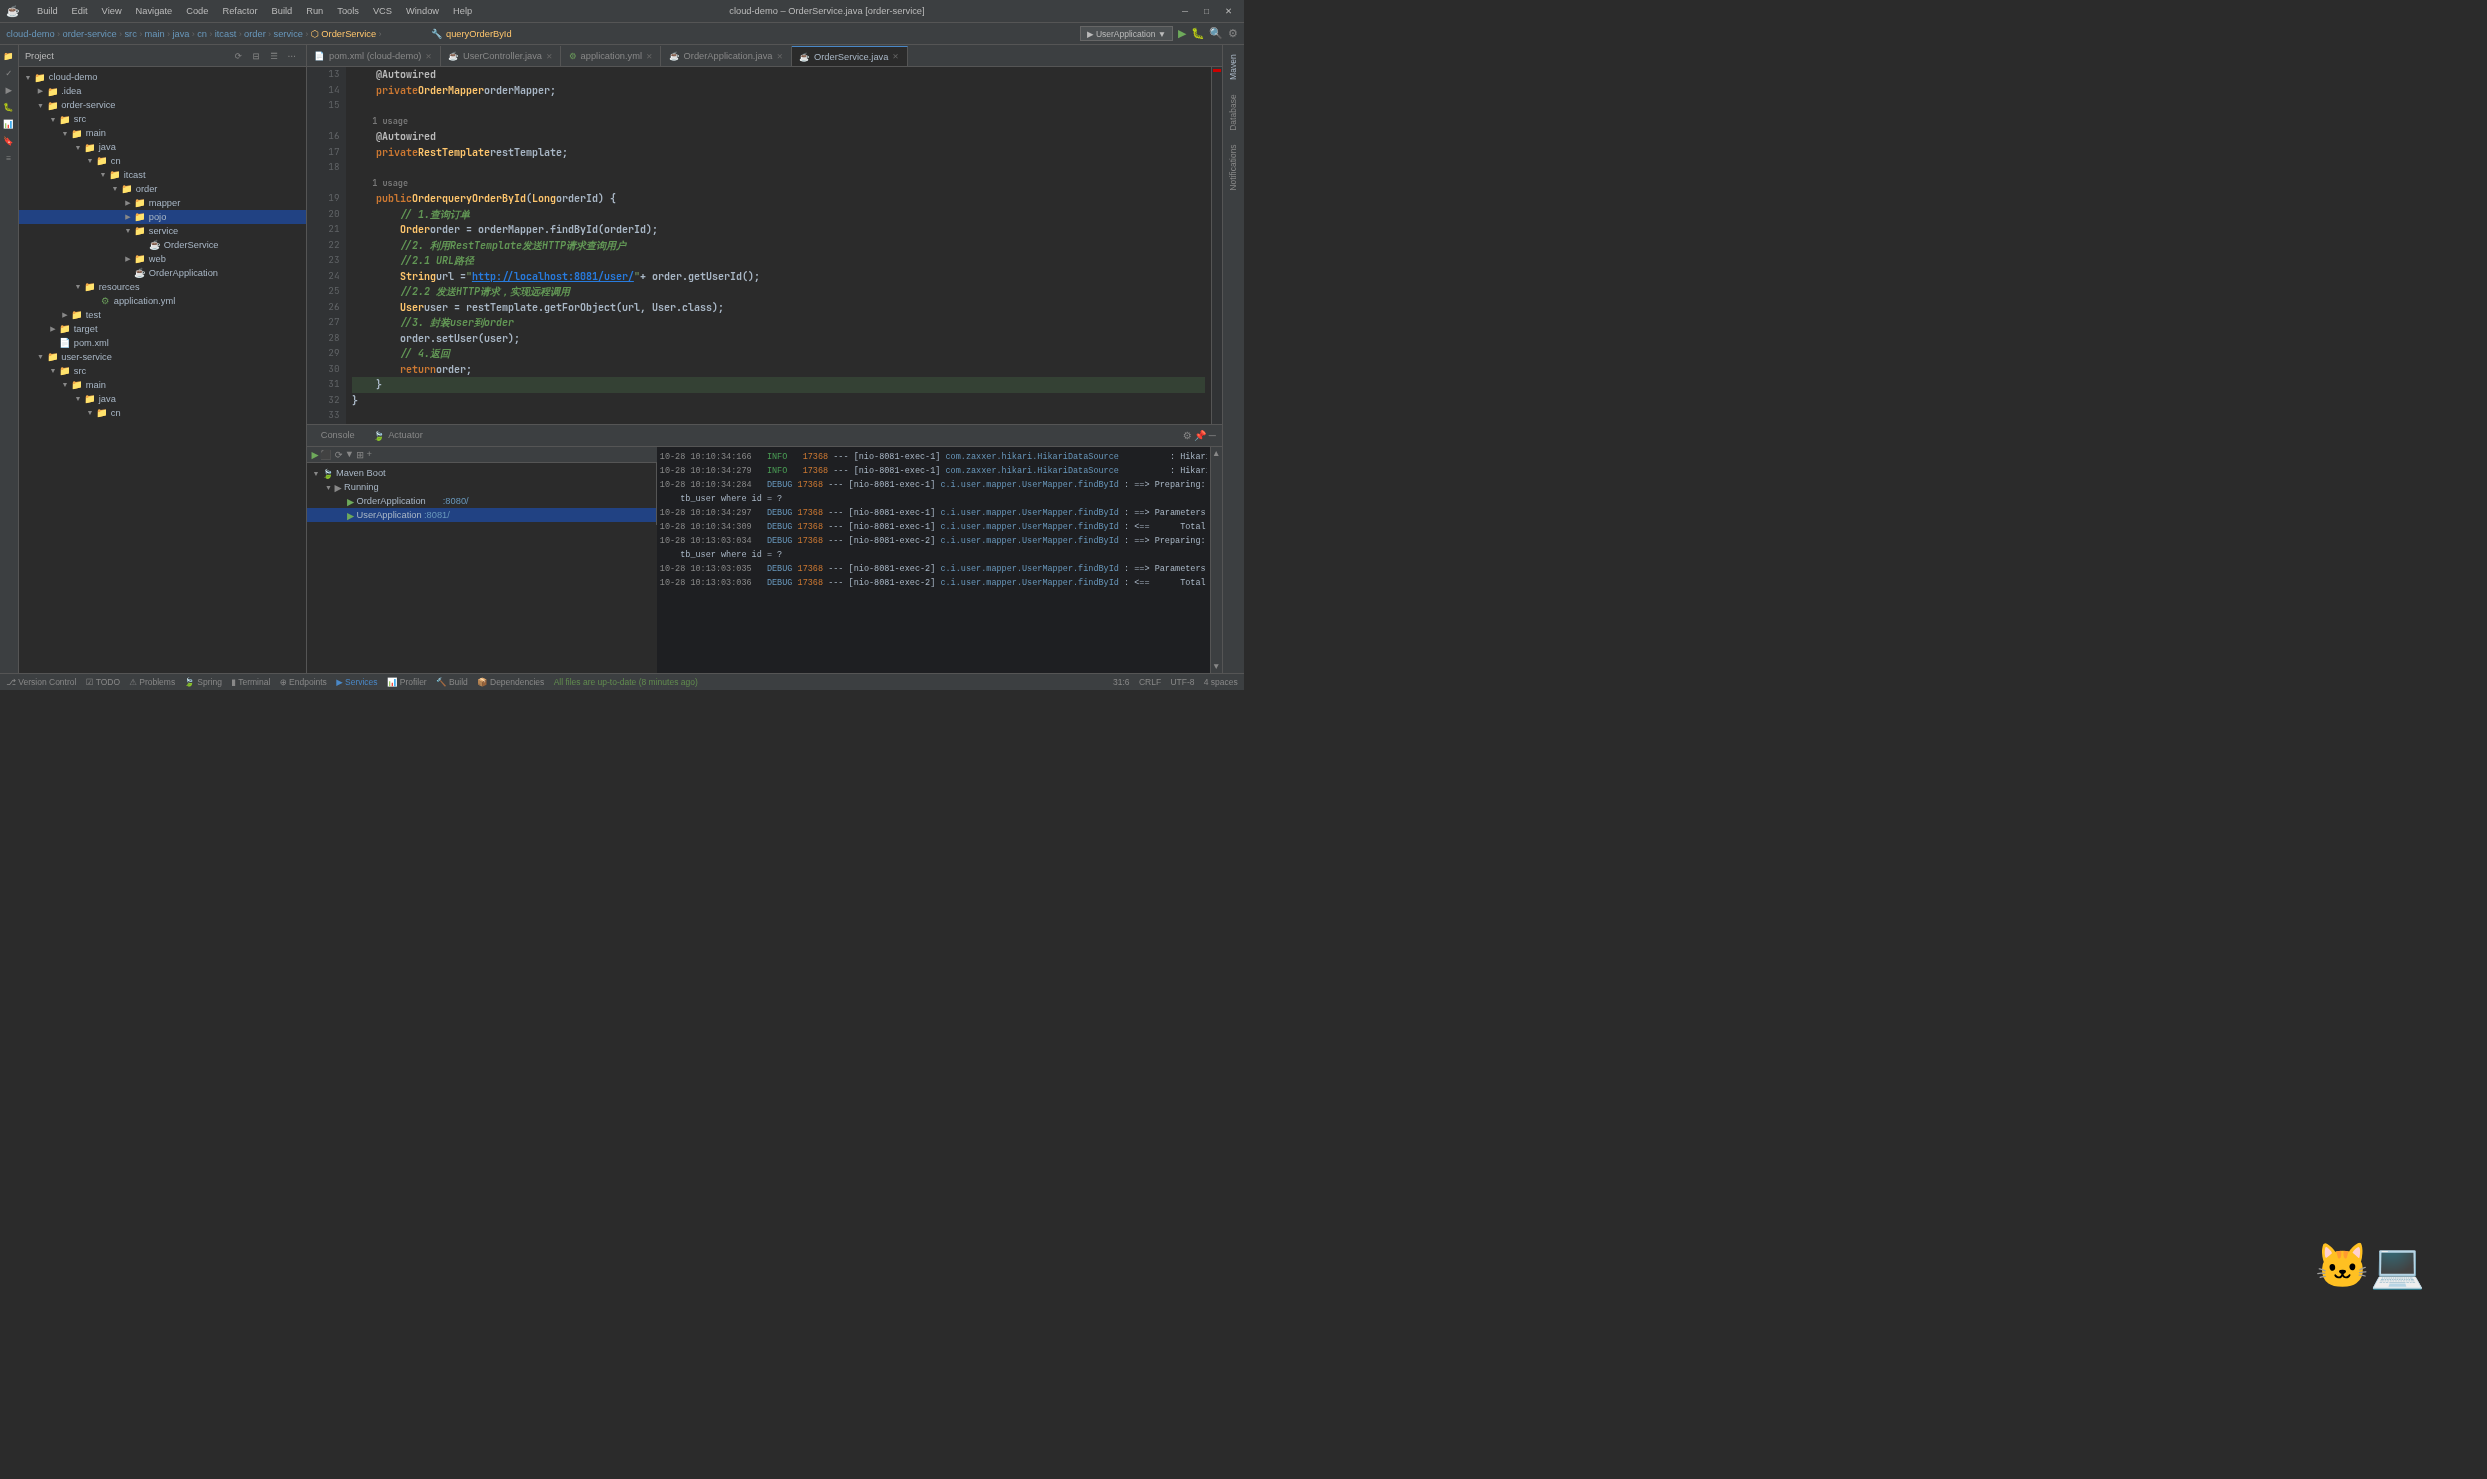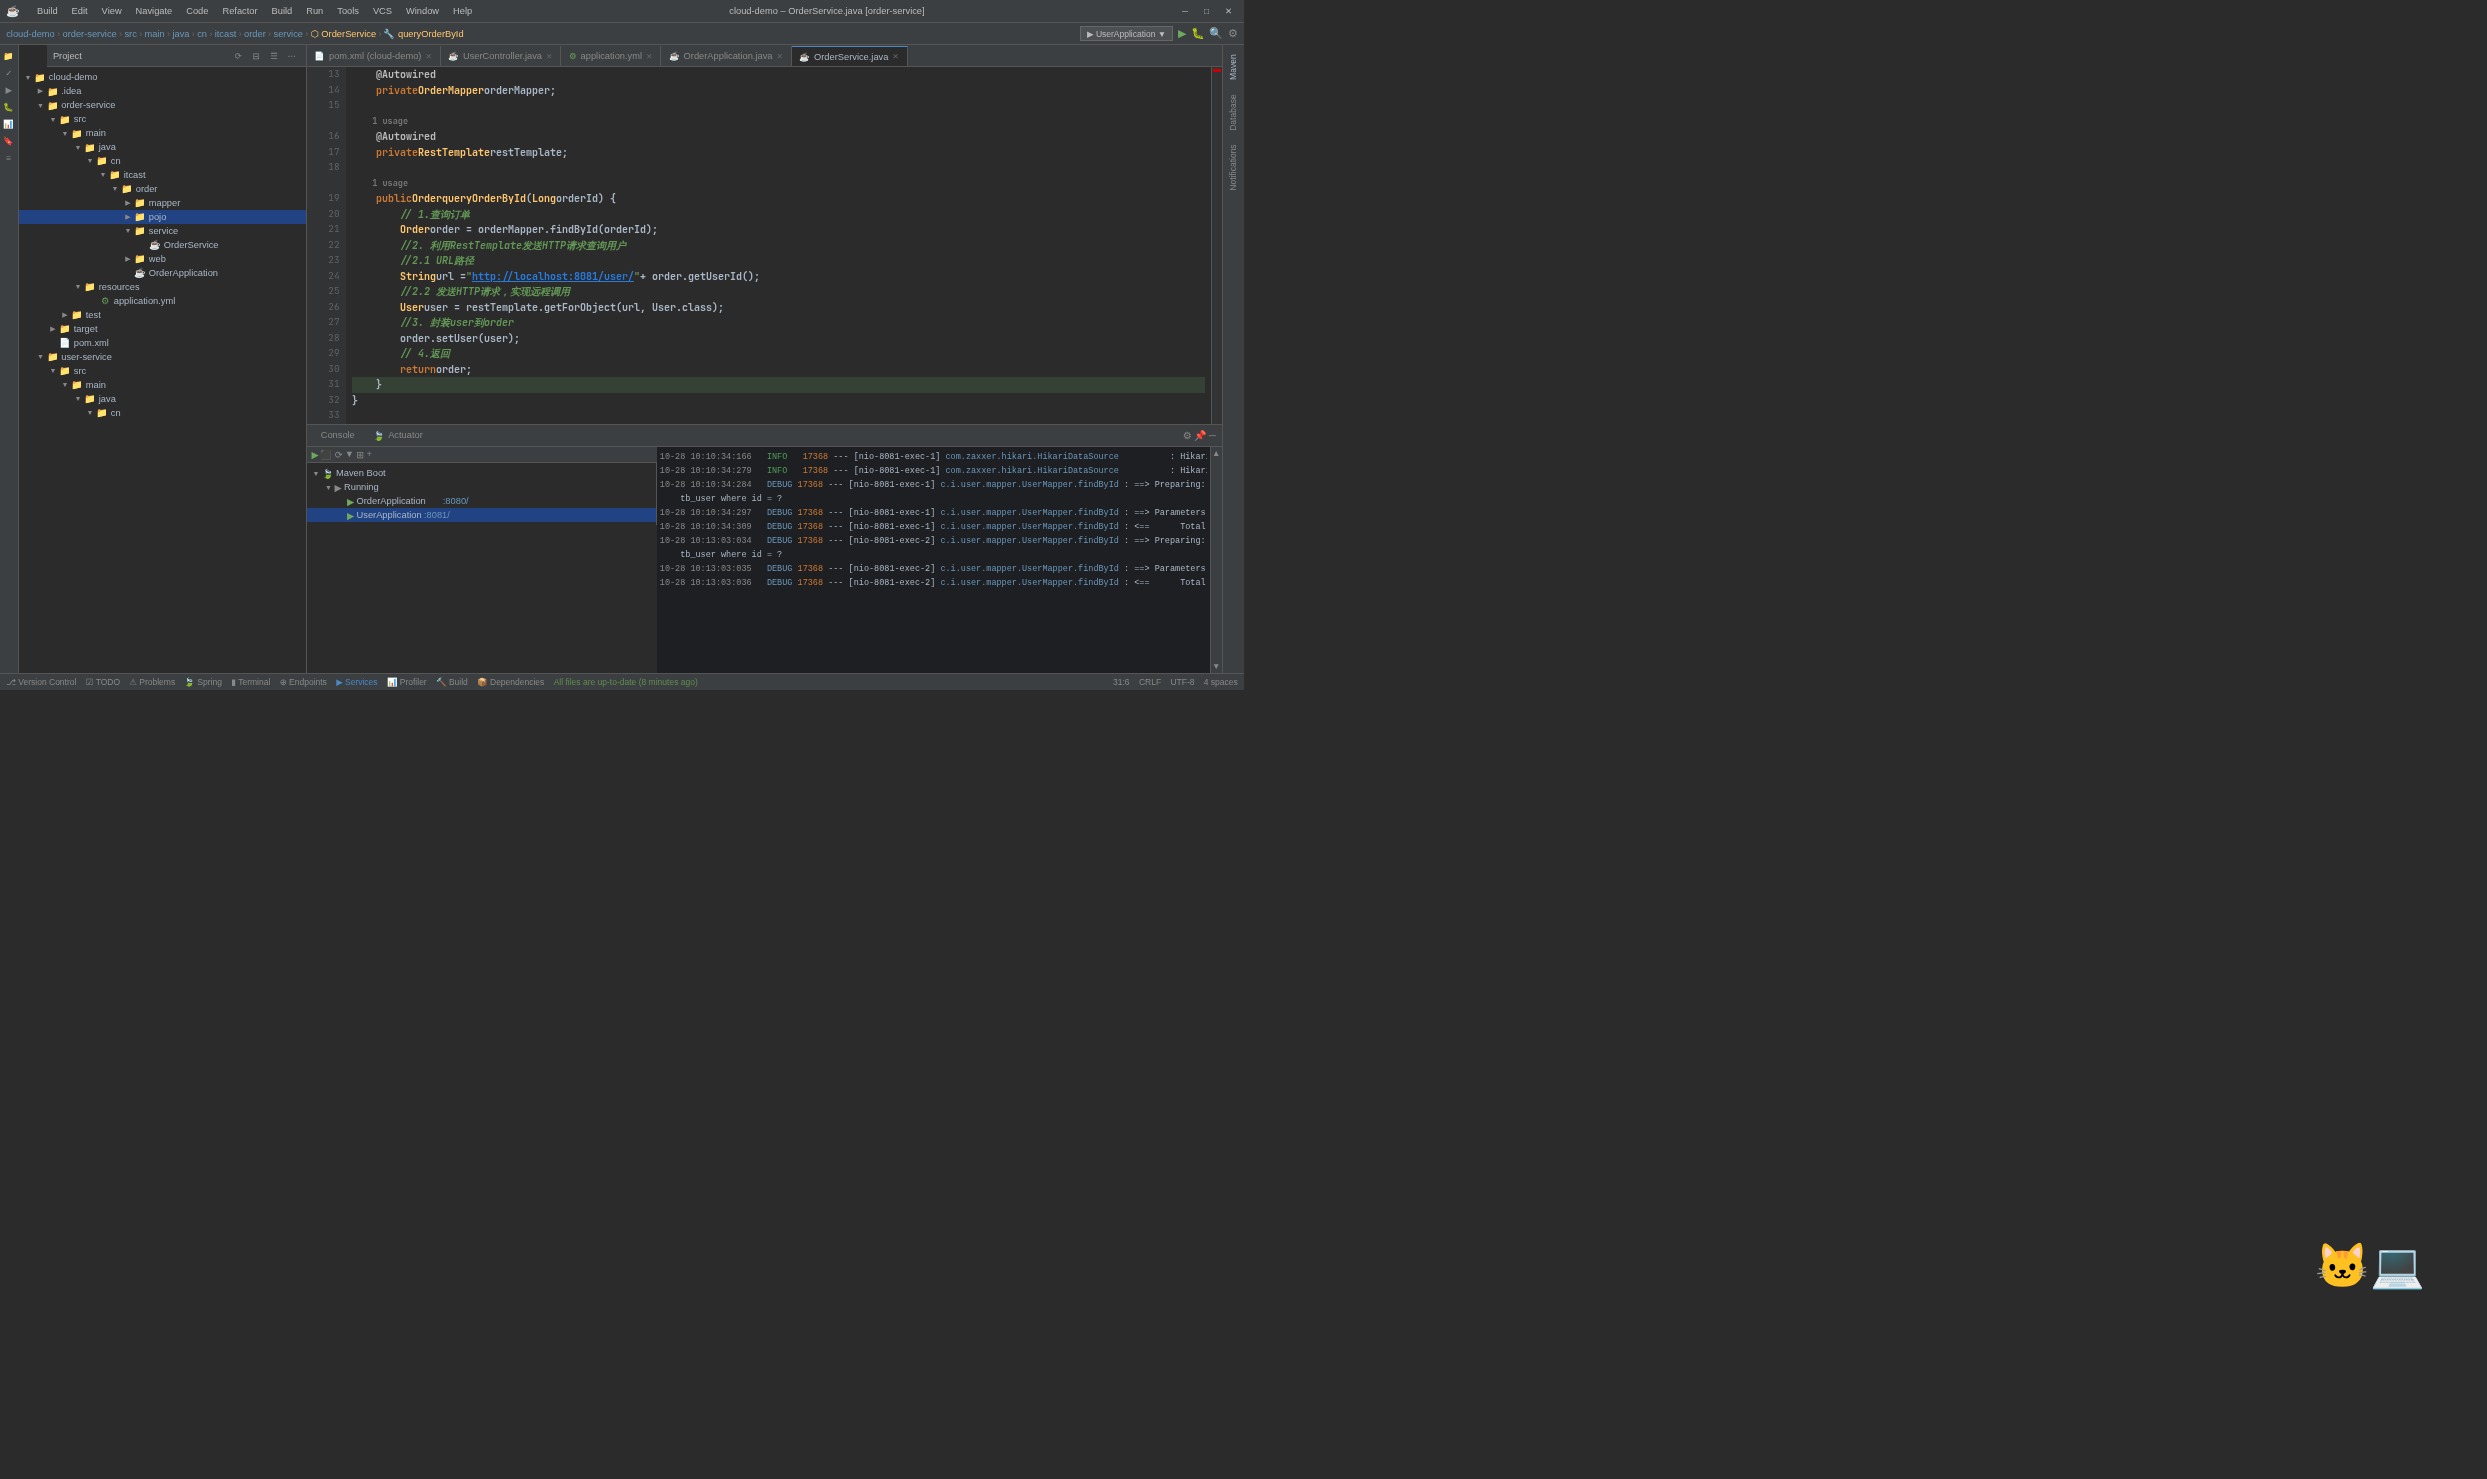--- a/index.html
+++ b/index.html
@@ -94,21 +94,20 @@
       overflow: hidden;
     }
     .panel-header {
       background: #3c3f41;
       height: 22px;
       display: flex;
       align-items: center;
       padding: 0 6.2px;
       border-bottom: 0.8px solid #555;
       justify-content: space-between;
-      margin-left: 28px;
     }
     .panel-title { color: #bbb; font-size: 9.3px; font-weight: 500; }
     .panel-icons { display: flex; gap: 2.3px; }
     .panel-icon { 
       width: 15.5px; height: 15.5px; 
       display: flex; align-items: center; justify-content: center;
       cursor: pointer; color: #888; font-size: 8.5px;
     }
 
     .tree { overflow-y: auto; flex: 1; padding: 3.1px 0; }
@@ -359,21 +358,21 @@
       <span class="breadcrumb-part">cn</span>
       <span class="breadcrumb-sep">›</span>
       <span class="breadcrumb-part">itcast</span>
       <span class="breadcrumb-sep">›</span>
       <span class="breadcrumb-part">order</span>
       <span class="breadcrumb-sep">›</span>
       <span class="breadcrumb-part">service</span>
       <span class="breadcrumb-sep">›</span>
       <span class="breadcrumb-part" style="color:#ffc66d;">⬡ OrderService</span>
       <span class="breadcrumb-sep">›</span>
-      <span class="breadcrumb-part" style="color:#ffc66d;">🔧 queryOrderById</span>
+      <span class="breadcrumb-part" style="color:#ffc66d;margin-left:48px;">🔧 queryOrderById</span>
     </div>
     <div class="nav-right">
       <button class="nav-btn">
         <span>▶</span>
         <span>UserApplication</span>
         <span>▼</span>
       </button>
       <span style="color:#6eaa5b;font-size:11px;cursor:pointer;">▶</span>
       <span style="color:#cc7832;font-size:11px;cursor:pointer;">🐛</span>
       <span style="color:#888;font-size:11px;cursor:pointer;">🔍</span>

